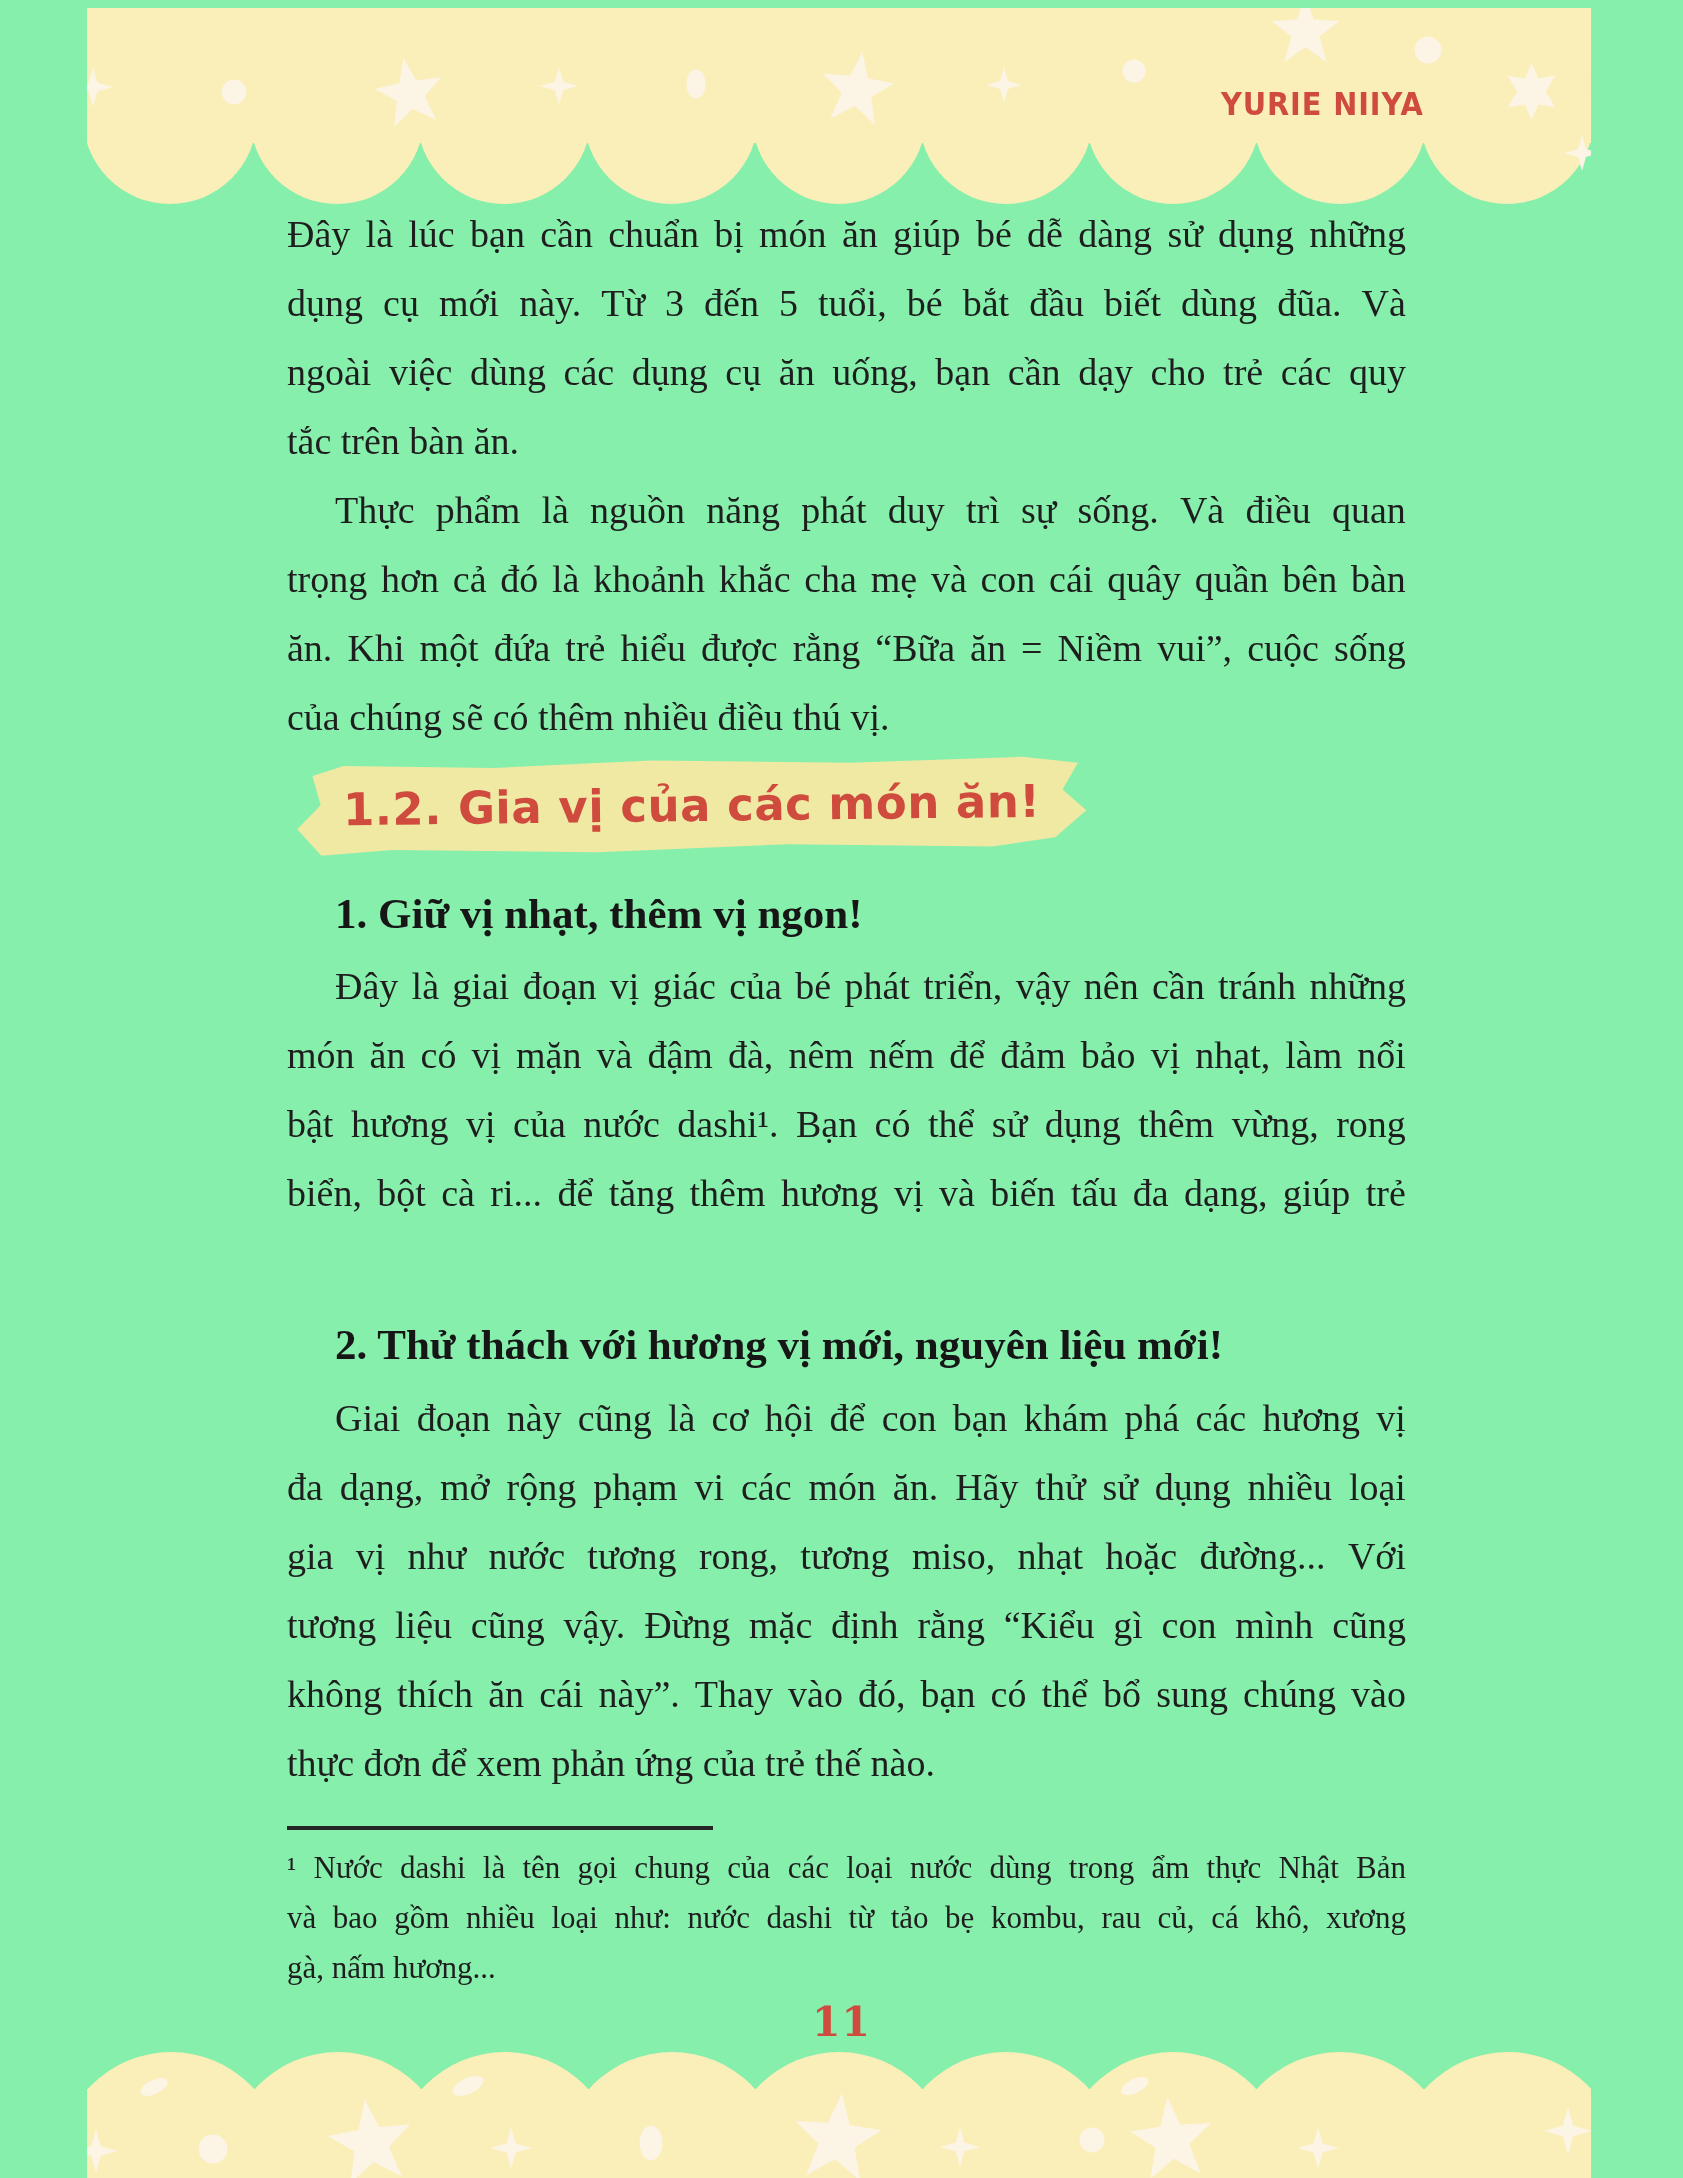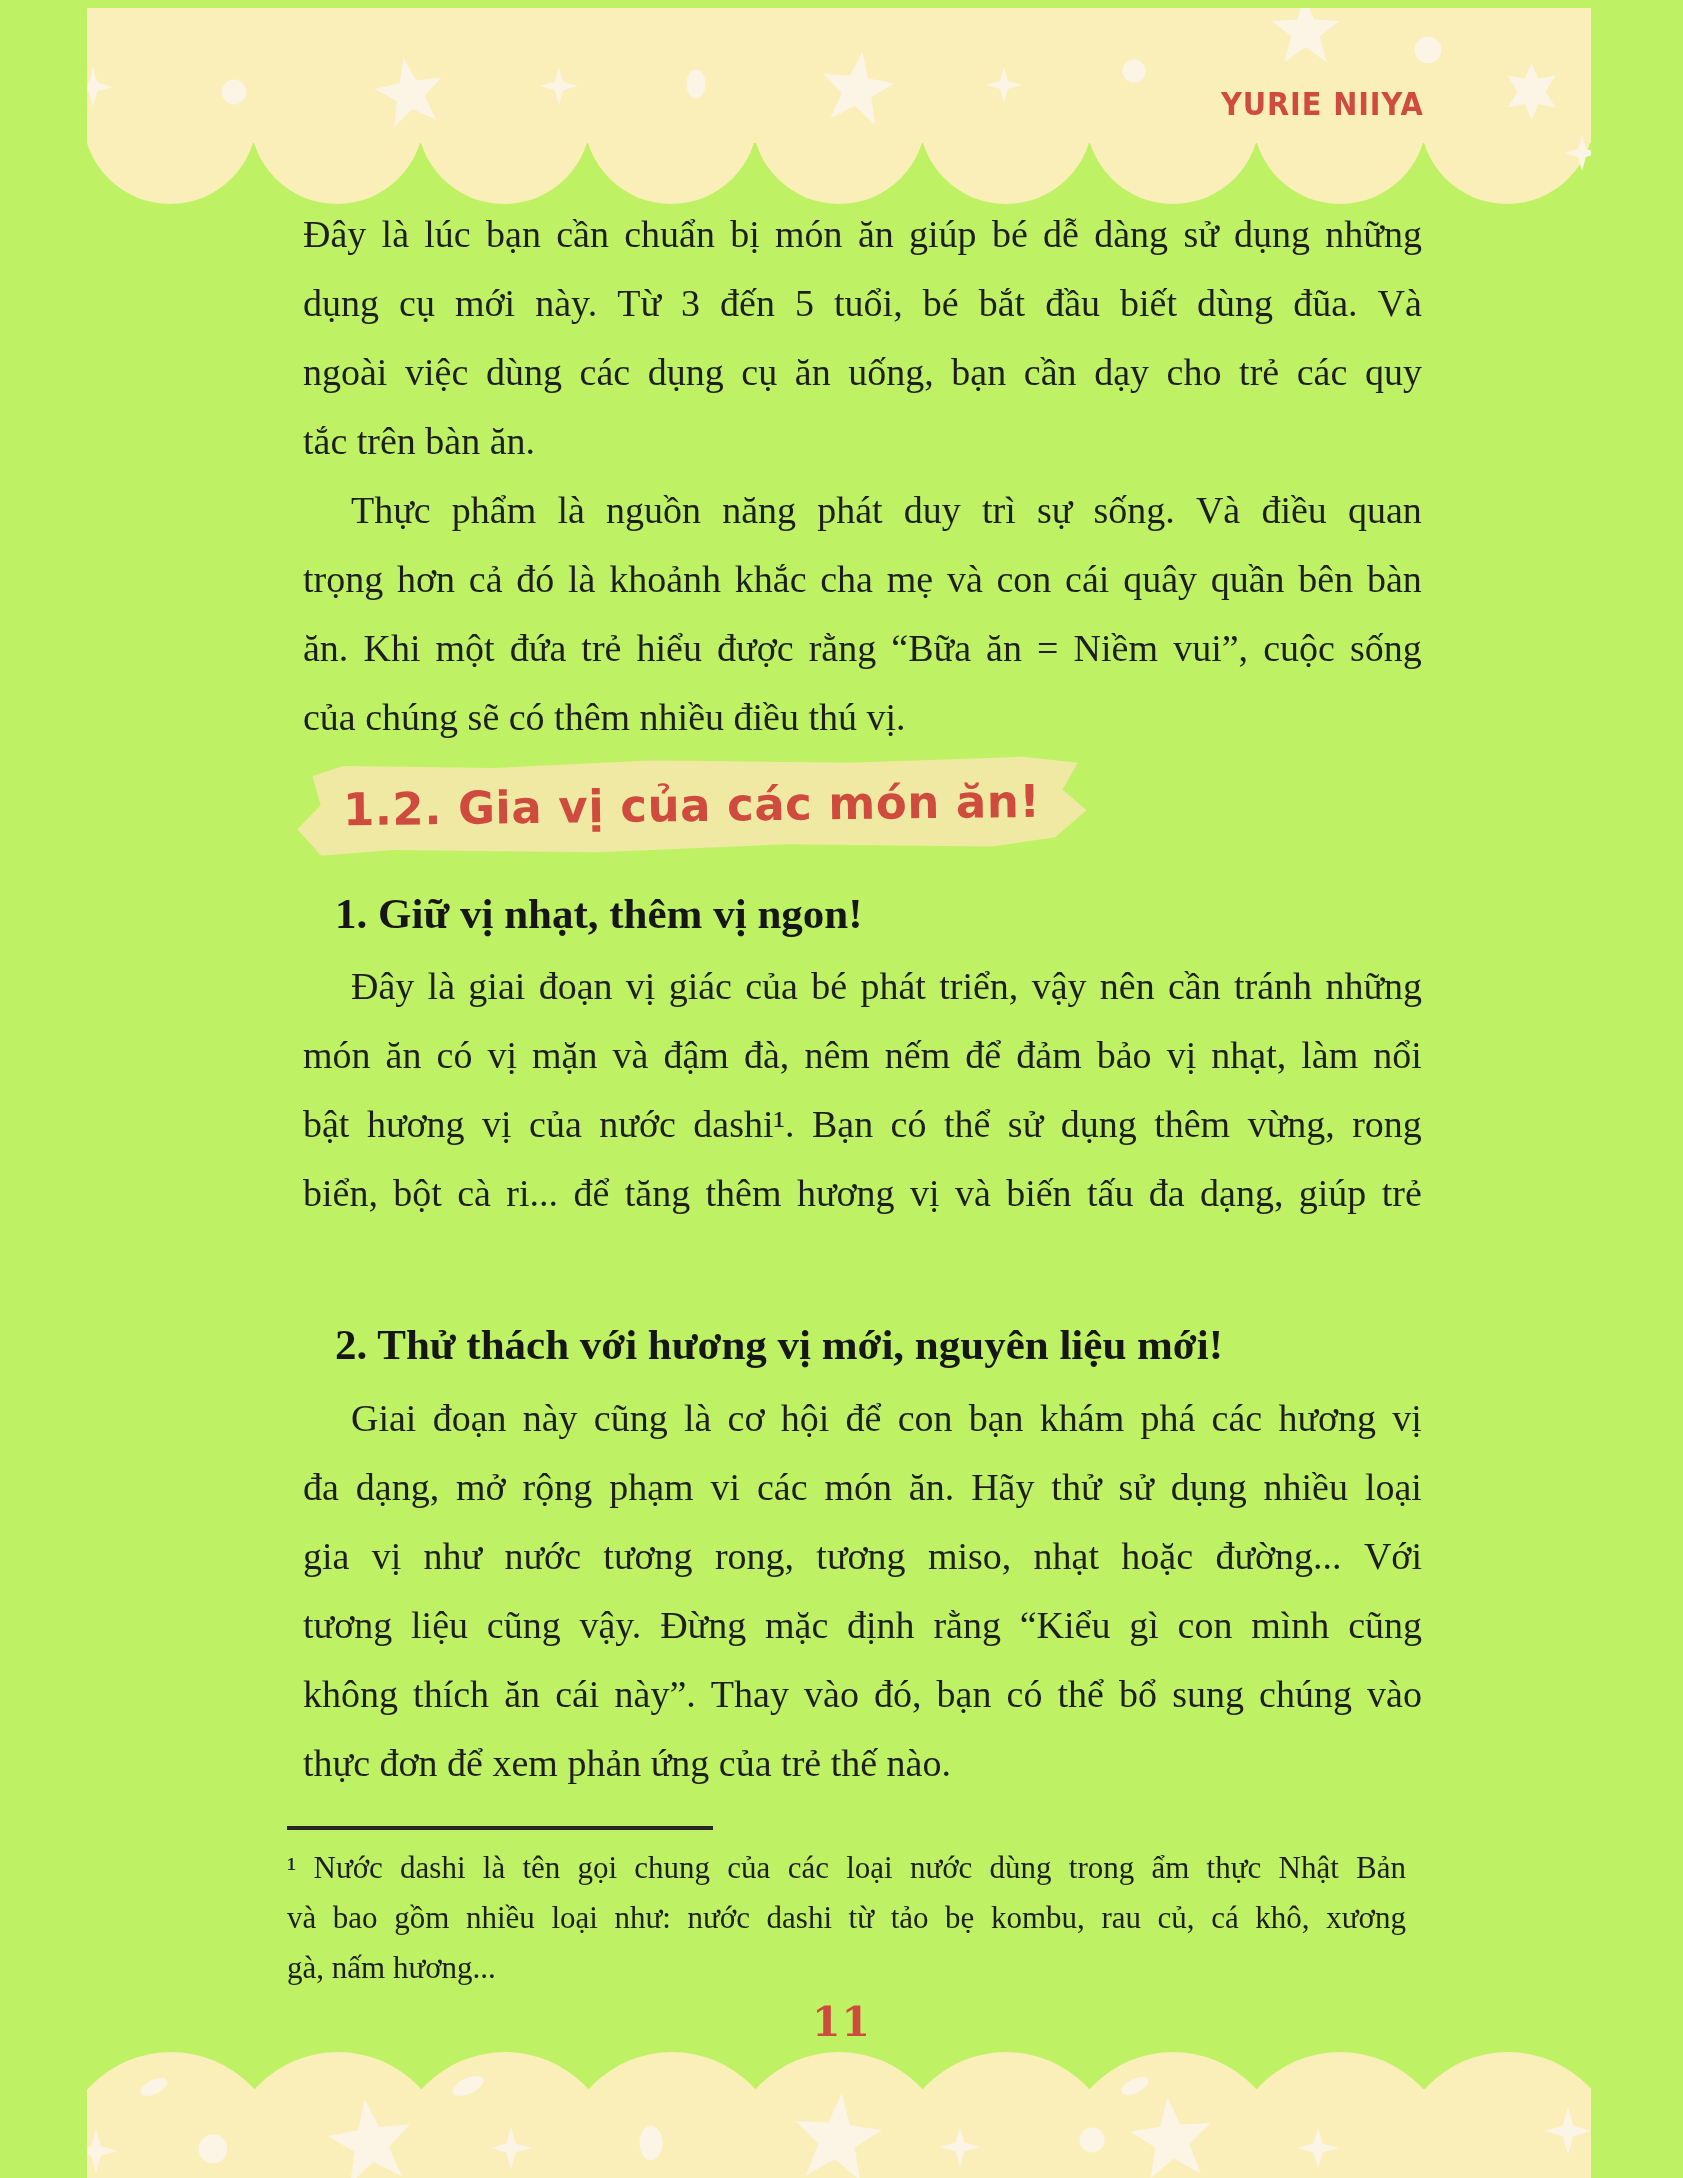--- a/index.html
+++ b/index.html
@@ -3,40 +3,40 @@
 <meta charset="utf-8">
 <style>
   :root{
     --band-yellow:#faeeb9;
     --pattern-cream:#fcf4e4;
     --highlight-yellow:#f0e9a3;
     --accent-red:#cf4b3e;
     --text-black:#1e1e1e;
   }
   html,body{margin:0;padding:0;background:#ffffff;}
-  .page{position:relative;width:1683px;height:2178px;background:#bef264;overflow:hidden;
+  .page{position:relative;width:1683px;height:2178px;background:#86efac;overflow:hidden;
         font-family:"Liberation Serif","DejaVu Serif",serif;color:var(--text-black);}
 
   
   .band{position:absolute;left:87px;width:1504px;overflow:hidden;}
   .band-top{top:8px;height:198px;}
   .band-bottom{top:2020px;height:158px;}
   .band .fill{position:absolute;left:0;width:100%;background:var(--band-yellow);}
   .band-top .fill{top:0;height:135px;}
   .band-bottom .fill{top:69px;height:89px;}
   .scallop{position:absolute;border-radius:50%;background:var(--band-yellow);}
   .deco{position:absolute;}
 
   .author{position:absolute;left:1134px;top:77px;
           font-family:"DejaVu Sans","Liberation Sans",sans-serif;font-weight:bold;
           font-size:32px;color:var(--accent-red);transform:scaleX(.9);transform-origin:left top;
           letter-spacing:1px;white-space:nowrap;}
 
   
-  .sec{position:absolute;left:303px;width:1119px;}
+  .sec{position:absolute;left:287px;width:1119px;}
   #sec-intro{top:200px;}
   #sec-p3{top:952px;}
   #sec-p4{top:1384px;}
   .tline{display:flex;justify-content:space-between;white-space:nowrap;
          height:69px;line-height:69px;font-size:38px;}
   .tline.last{display:block;}
 
   .heading-highlight{position:absolute;left:297px;top:758px;height:95px;padding:0 46px;
          background:var(--highlight-yellow);transform:rotate(-.7deg);
          display:flex;align-items:center;

